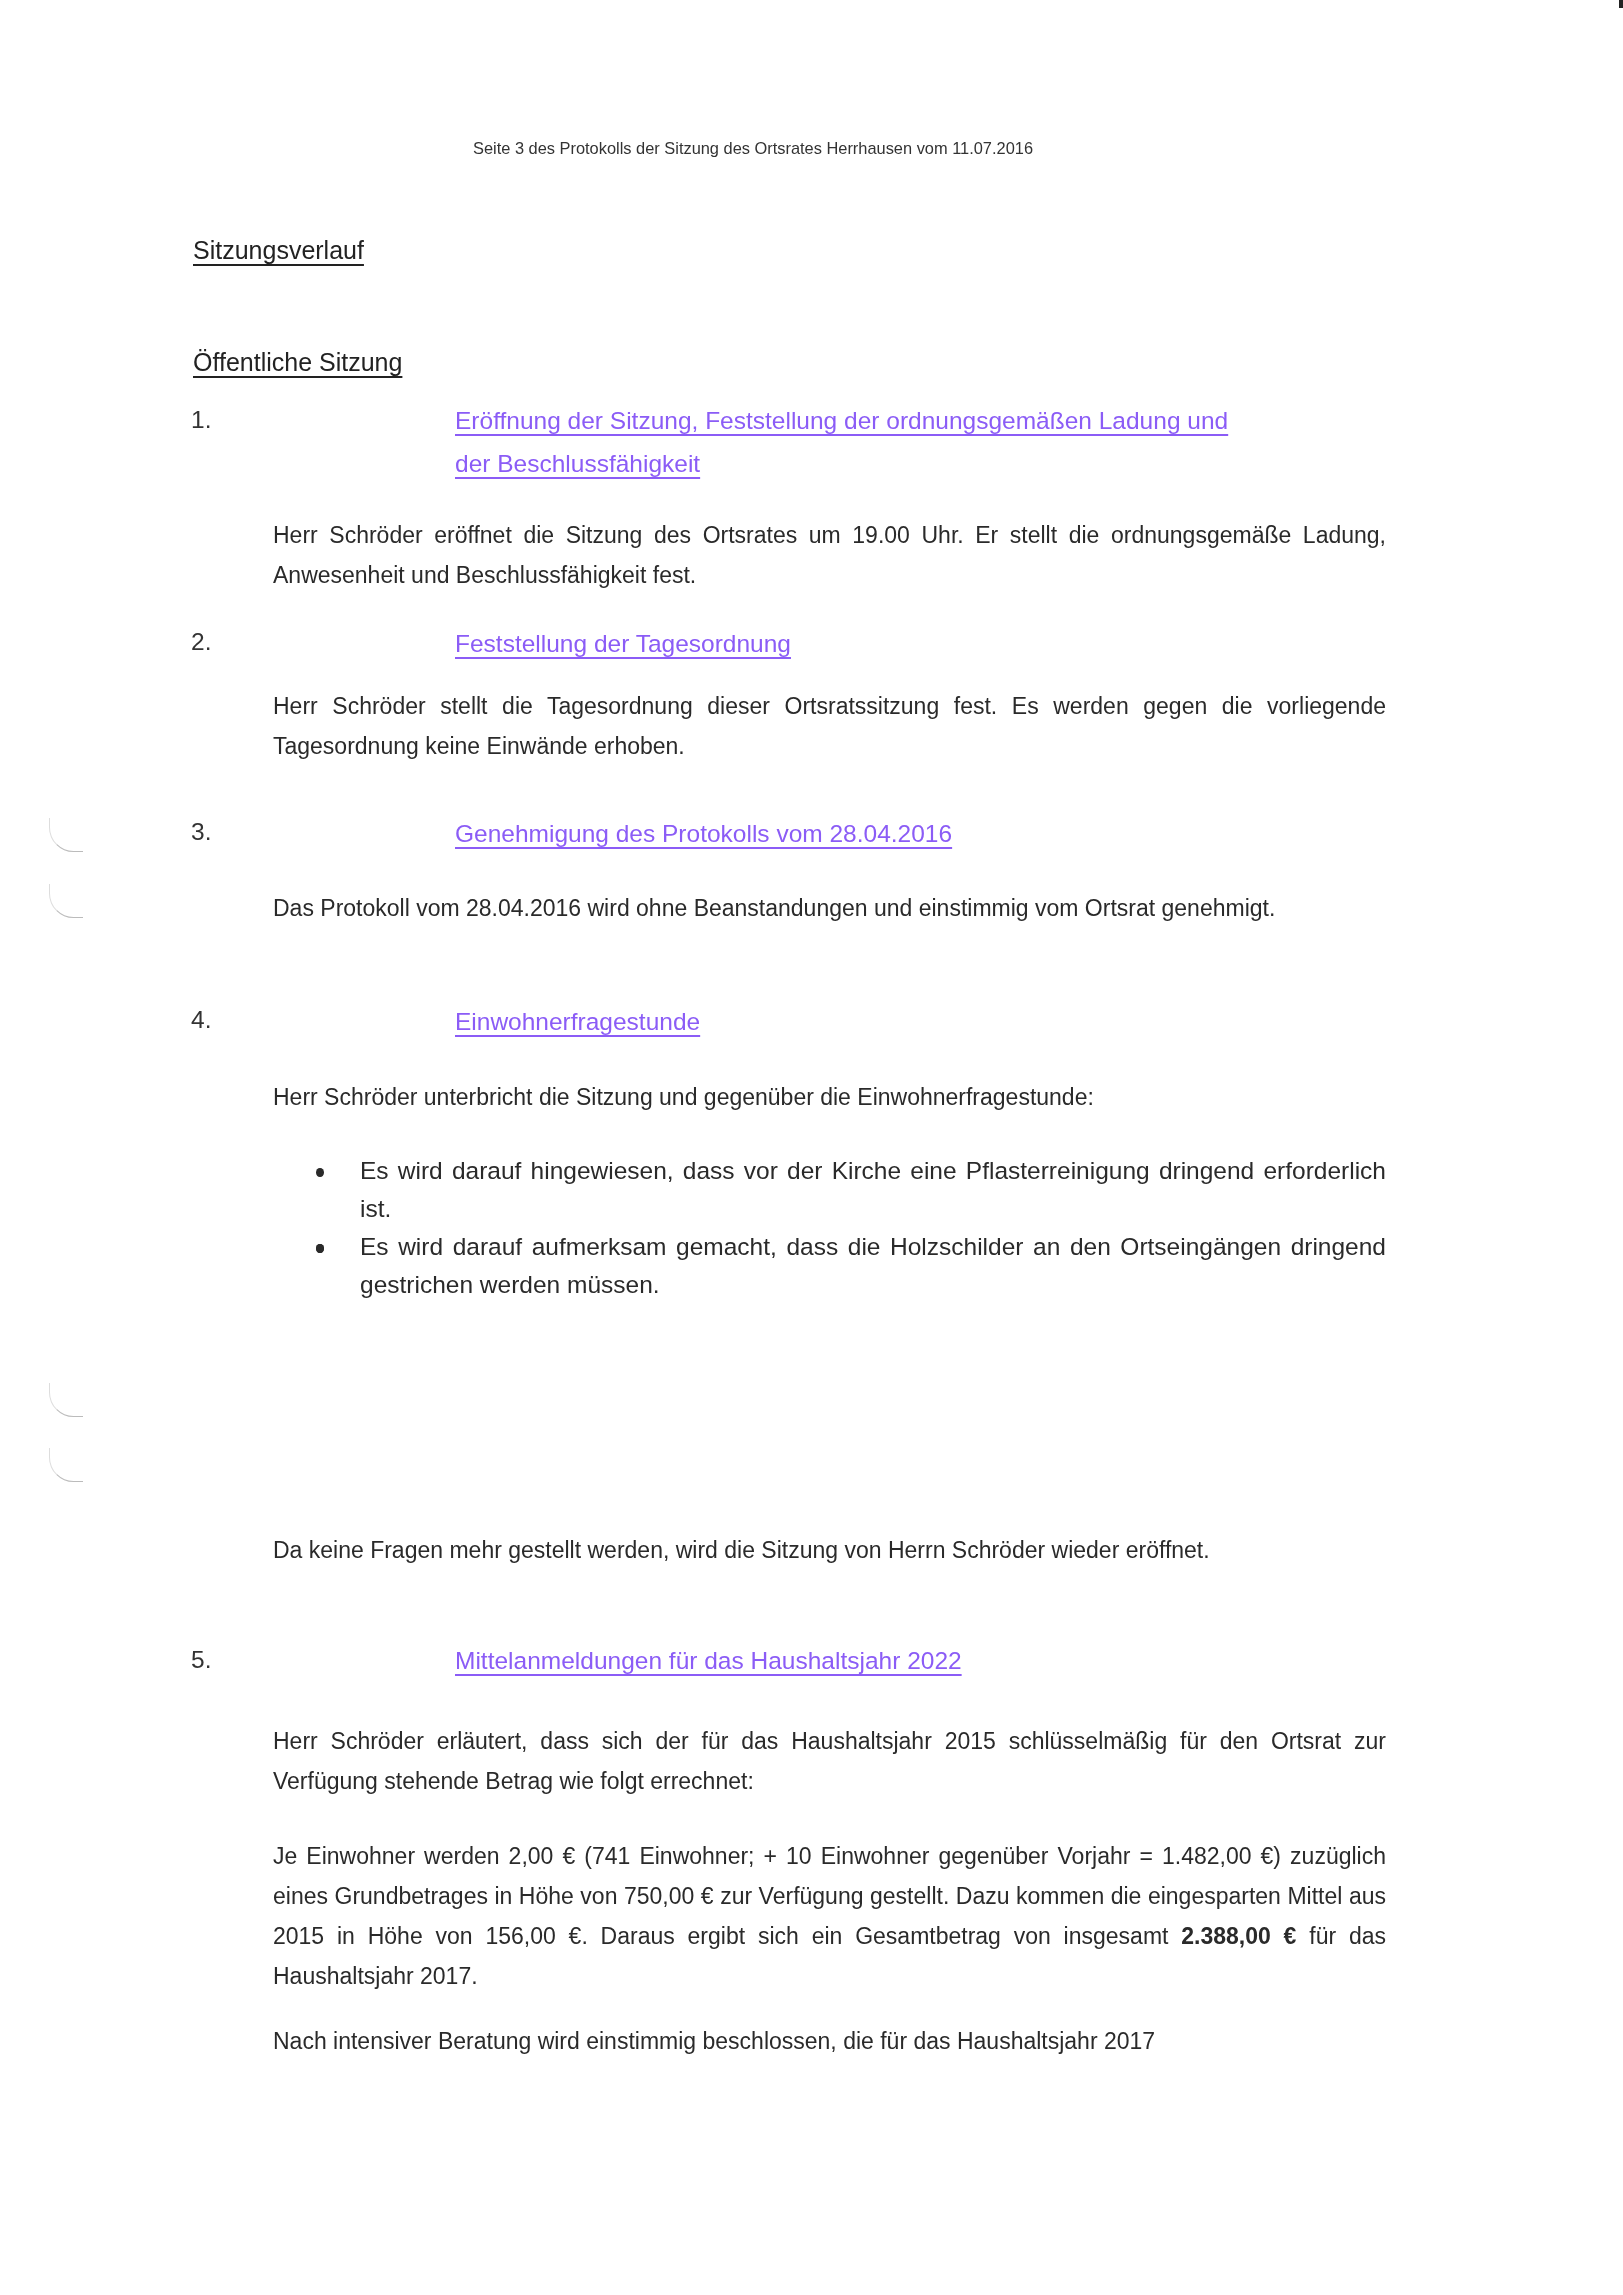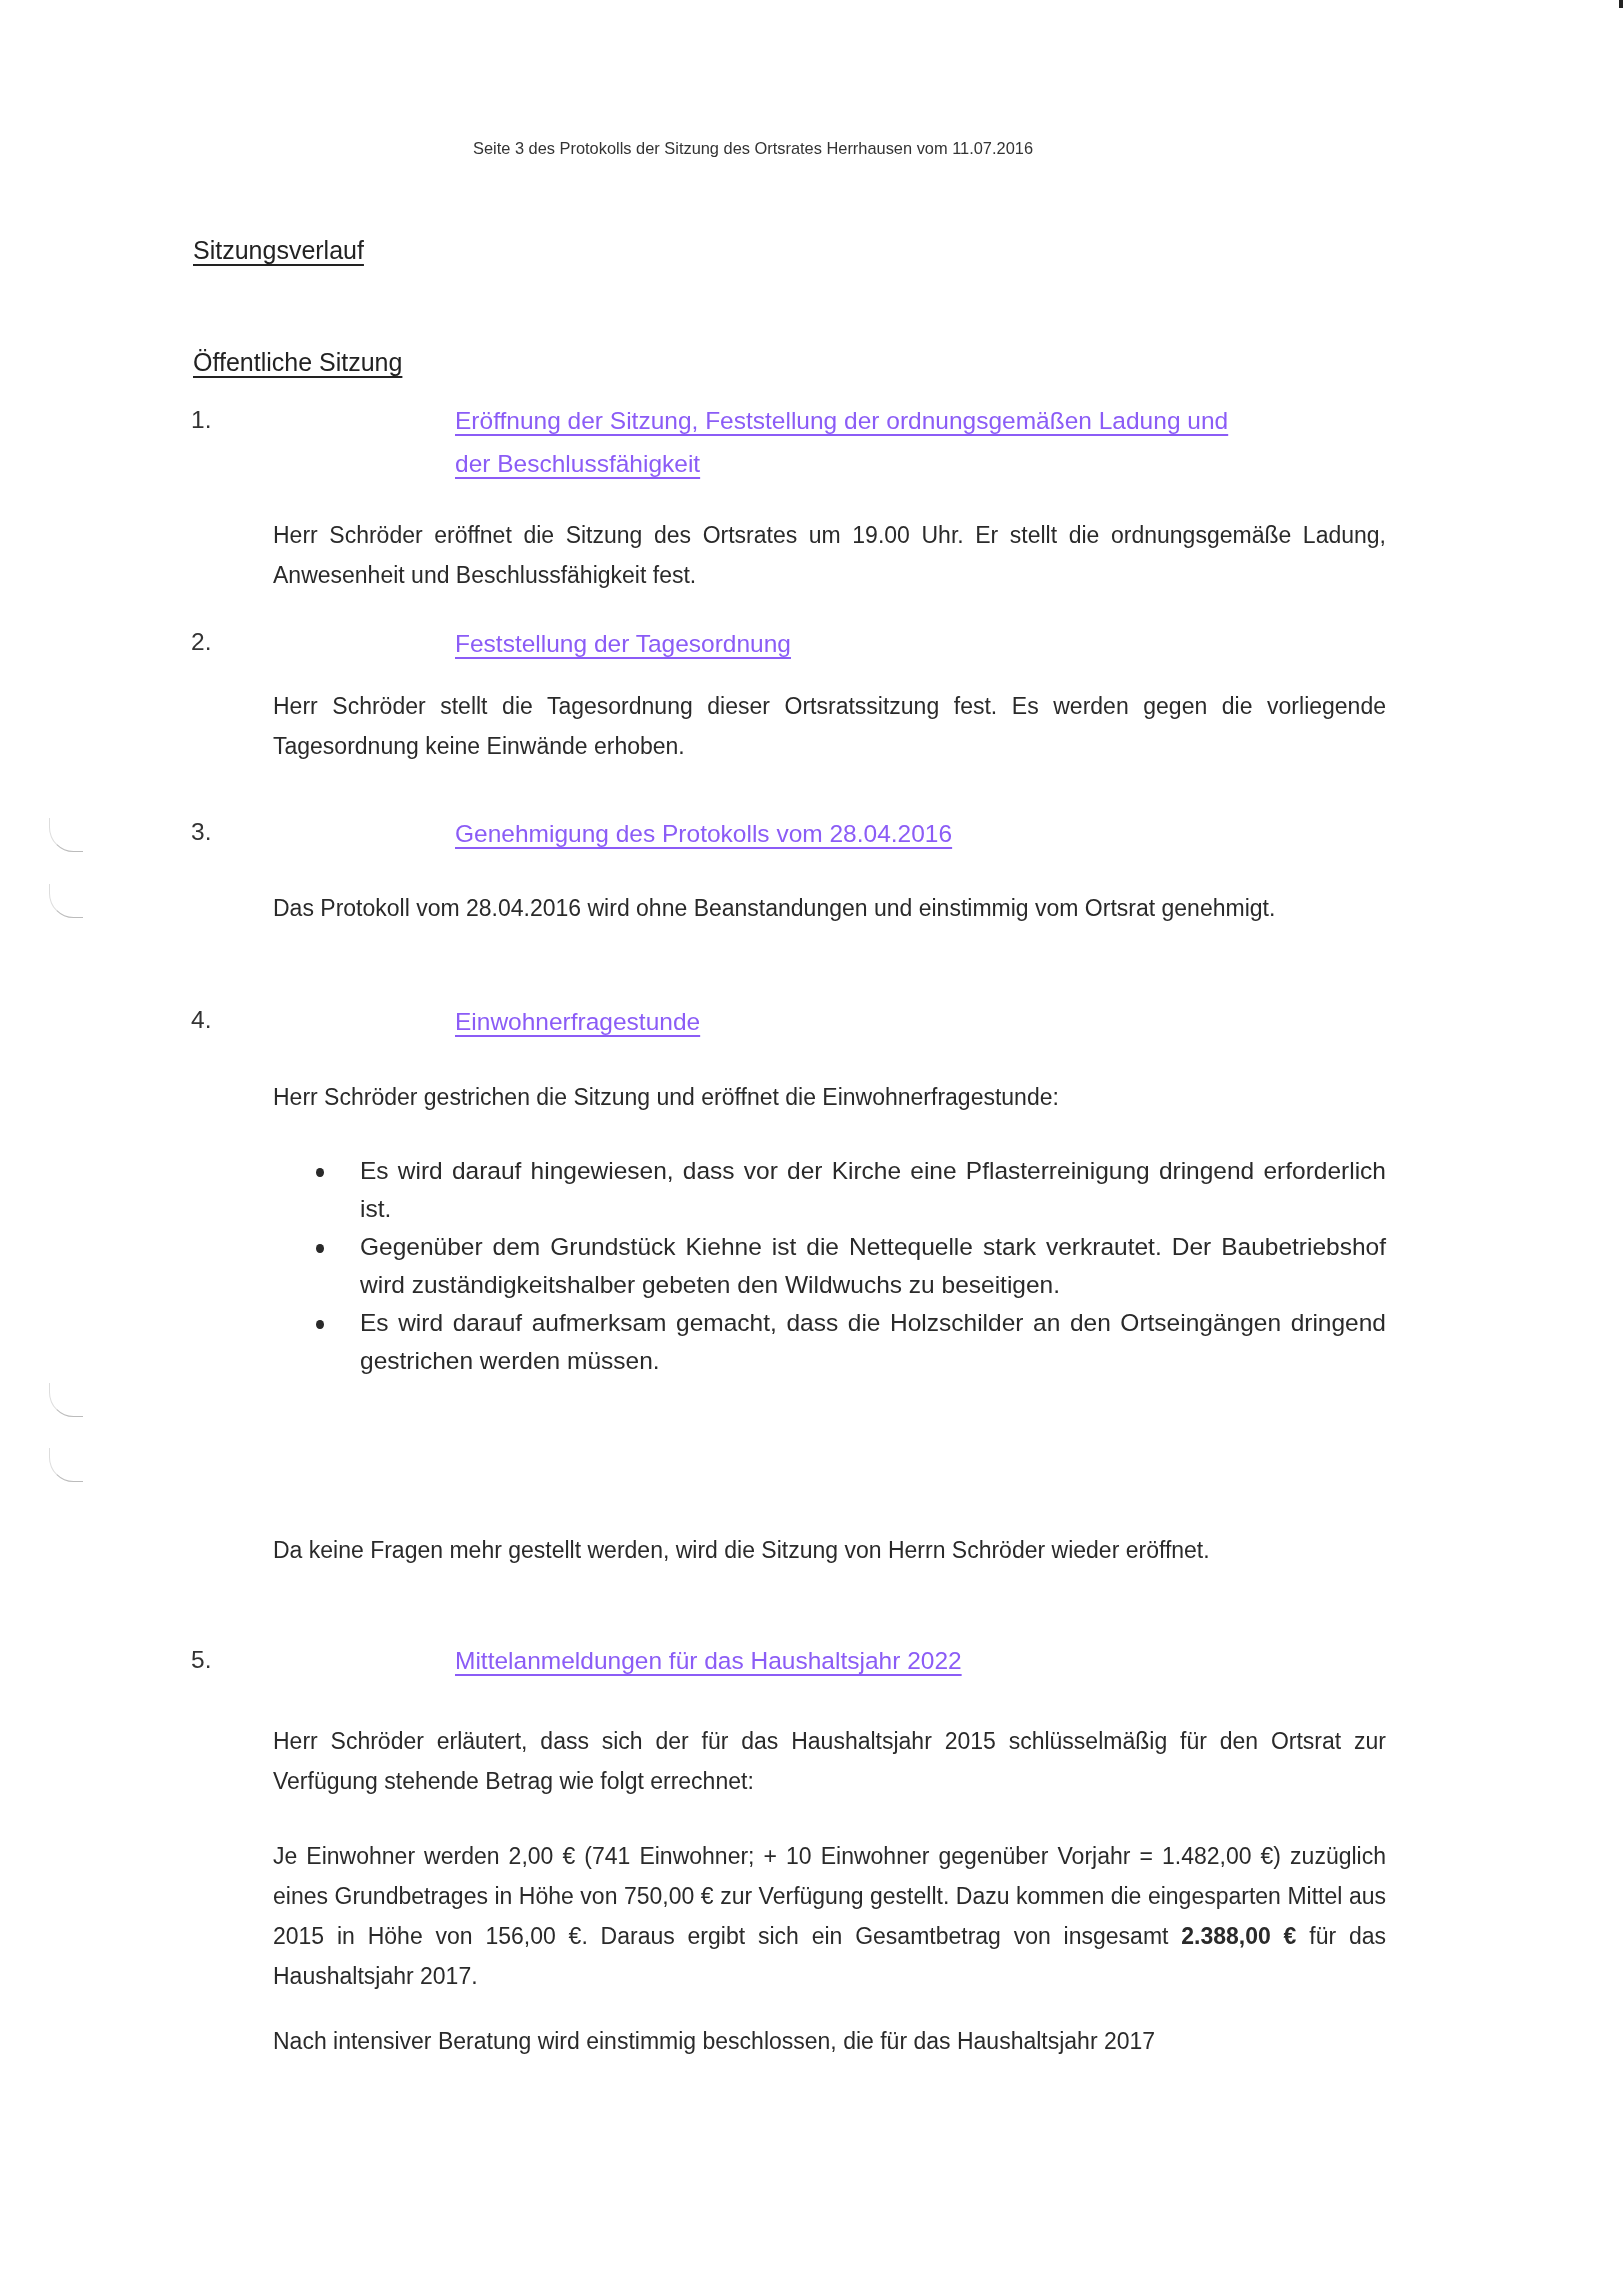--- a/index.html
+++ b/index.html
@@ -64,24 +64,24 @@
 <div class="num" style="top:628px">2.</div>
 <div class="item-title" style="top:622px">Feststellung der Tagesordnung</div>
 <div class="para" style="top:686px">Herr Schröder stellt die Tagesordnung dieser Ortsratssitzung fest. Es werden gegen die vorliegende Tagesordnung keine Einwände erhoben.</div>
 
 <div class="num" style="top:818px">3.</div>
 <div class="item-title" style="top:812px">Genehmigung des Protokolls vom 28.04.2016</div>
 <div class="para" style="top:888px">Das Protokoll vom 28.04.2016 wird ohne Beanstandungen und einstimmig vom Ortsrat genehmigt.</div>
 
 <div class="num" style="top:1006px">4.</div>
 <div class="item-title" style="top:1000px">Einwohnerfragestunde</div>
-<div class="para" style="top:1077px">Herr Schröder gestrichen die Sitzung und eröffnet die Einwohnerfragestunde:</div>
+<div class="para" style="top:1077px">Herr Schröder unterbricht die Sitzung und gegenüber die Einwohnerfragestunde:</div>
 <ul class="bullets" style="top:1152px">
   <li><span class="dot"></span><span>Es wird darauf hingewiesen, dass vor der Kirche eine Pflasterreinigung dringend erforderlich ist.</span></li>
-  <li><span class="dot"></span><span>Gegenüber dem Grundstück Kiehne ist die Nettequelle stark verkrautet. Der Baubetriebshof wird zuständigkeitshalber gebeten den Wildwuchs zu beseitigen.</span></li>
+  <li><span class="dot"></span></li>
   <li><span class="dot"></span><span>Es wird darauf aufmerksam gemacht, dass die Holzschilder an den Ortseingängen dringend gestrichen werden müssen.</span></li>
 </ul>
 <div class="para" style="top:1530px">Da keine Fragen mehr gestellt werden, wird die Sitzung von Herrn Schröder wieder er­öffnet.</div>
 
 <div class="num" style="top:1646px">5.</div>
 <div class="item-title" style="top:1639px">Mittelanmeldungen für das Haushaltsjahr 2022</div>
 <div class="para" style="top:1721px">Herr Schröder erläutert, dass sich der für das Haushaltsjahr 2015 schlüsselmäßig für den Ortsrat zur Verfügung stehende Betrag wie folgt errechnet:</div>
 <div class="para" style="top:1836px"><span>Je Einwohner werden 2,00 € (741 Einwohner; + 10 Einwohner gegenüber Vorjahr = 1.482,00 €) zuzüglich eines Grundbetrages in Höhe von 750,00 € zur Verfügung gestellt. Dazu kommen die eingesparten Mittel aus 2015 in Höhe von 156,00 €. Daraus ergibt sich ein Gesamtbetrag von insgesamt </span><span class="bold">2.388,00 €</span><span> für das Haushaltsjahr 2017.</span></div>
 <div class="para" style="top:2021px">Nach intensiver Beratung wird einstimmig beschlossen, die für das Haushaltsjahr 2017</div>
 

